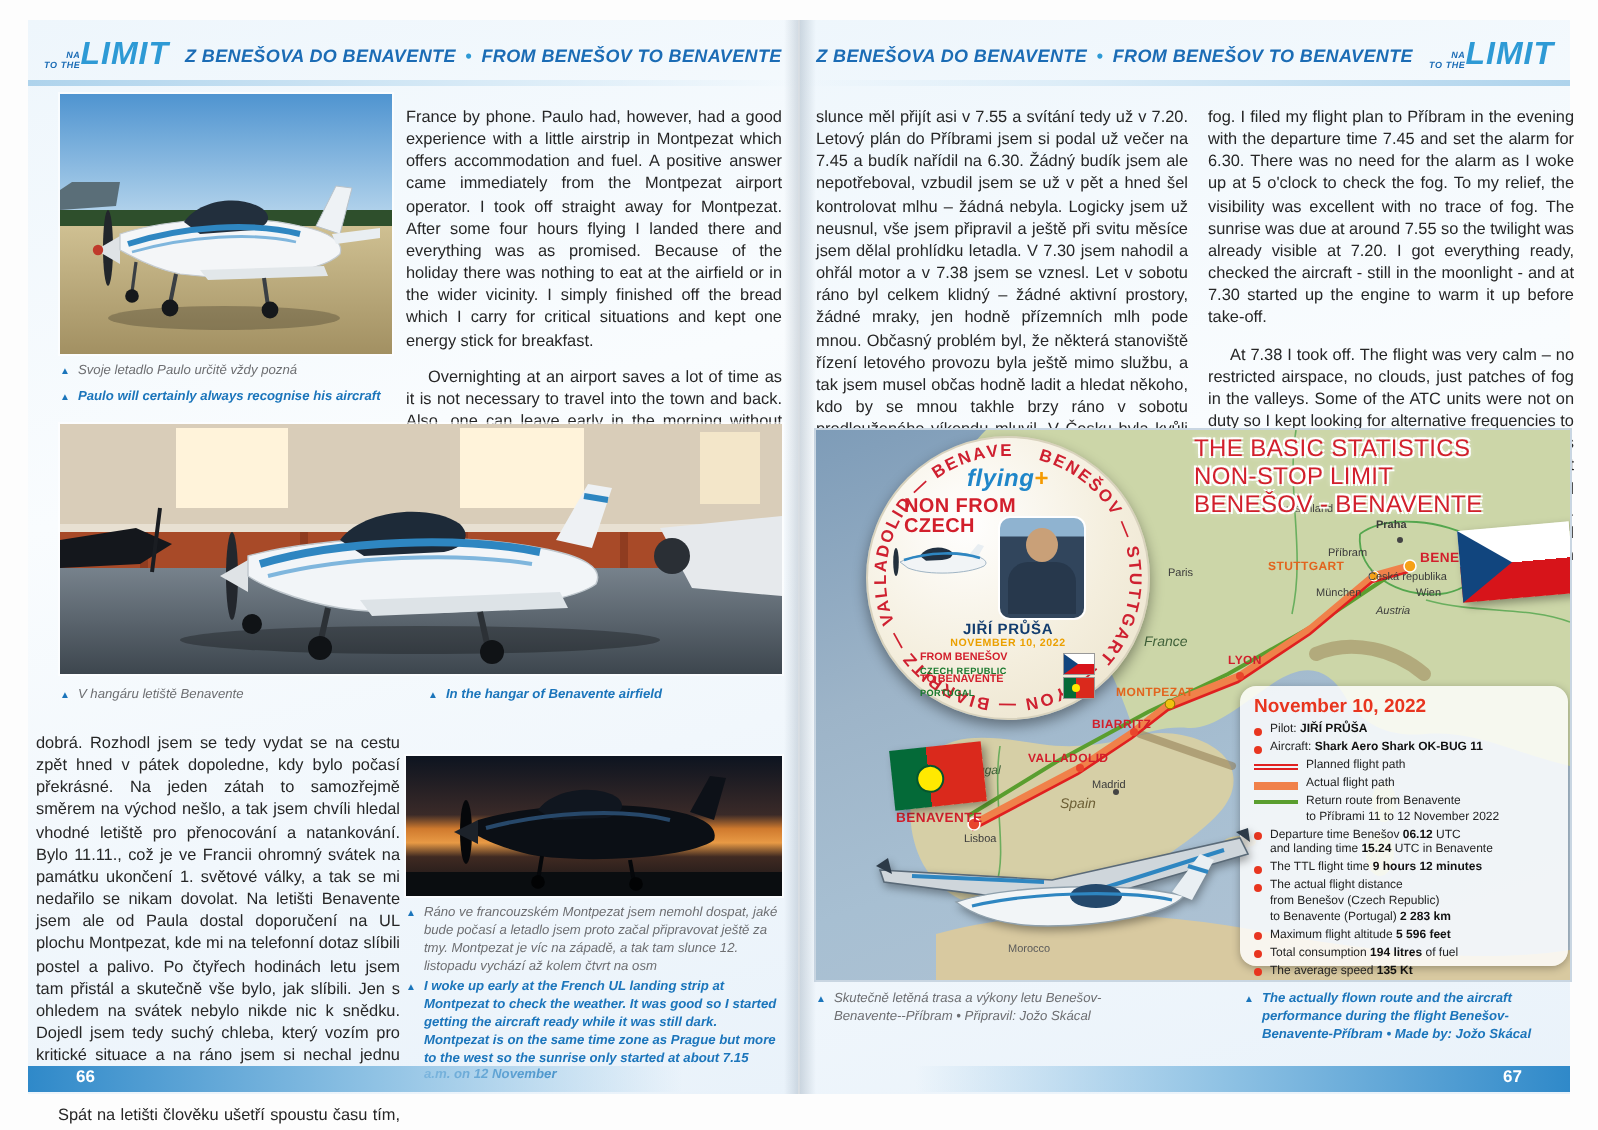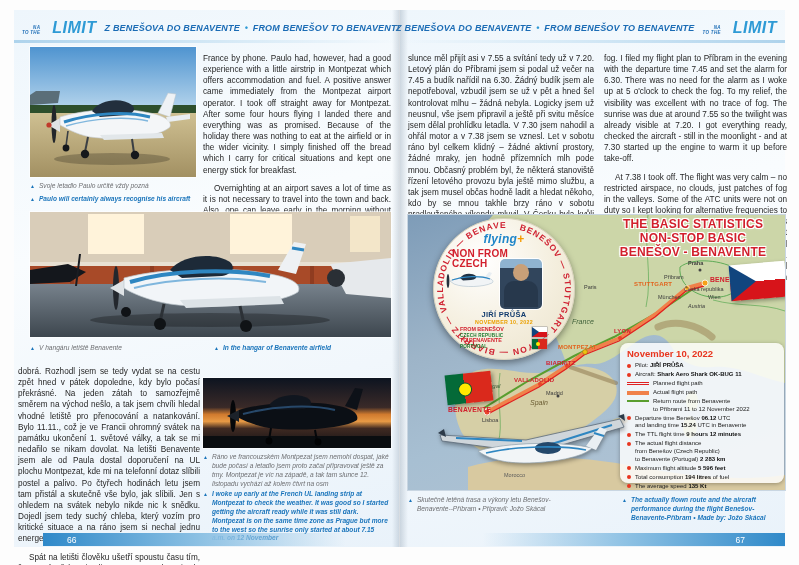--- a/index.html
+++ b/index.html
@@ -6,21 +6,21 @@
   #canvas{position:relative;width:799px;height:565px;background:#fdfdfd;overflow:hidden;
           font-family:"Liberation Sans",sans-serif;color:#2b2b2b;}
   .page{position:absolute;top:10px;width:385px;height:537px;background:linear-gradient(165deg,#eef6fc 0%,#f9fcfe 40%,#e9f2fa 100%);}
   .page-left{left:14px;}
   .page-right{left:400px;}
   #gutter{position:absolute;top:10px;left:392px;width:16px;height:537px;
           background:linear-gradient(90deg,rgba(255,255,255,0),rgba(110,130,150,.28) 50%,rgba(255,255,255,0));}
   
   .hdr{position:absolute;top:8px;left:8px;right:8px;height:20px;display:flex;align-items:center;gap:8px;}
   .page-right .hdr{justify-content:flex-end;}
-  .logo{display:flex;align-items:flex-end;gap:12px;flex:none;justify-content:space-between;}
+  .logo{display:flex;align-items:flex-end;gap:0;flex:none;justify-content:space-between;}
   .logo-sm{display:flex;flex-direction:column;align-items:flex-end;line-height:1;color:#1b6cb5;font-weight:700;font-style:italic;}
   .logo-sm span{font-size:4.5px;letter-spacing:.3px;}
   .logo-main{font-size:16px;font-weight:700;font-style:italic;color:#2e9ad5;line-height:.9;letter-spacing:.5px;}
   .hdr-title{font-size:9px;font-weight:700;font-style:italic;color:#1b6cb5;letter-spacing:.2px;white-space:nowrap;}
   .hdr-title .sep{color:#2e9ad5;padding:0 2px;}
   .hdr-rule{position:absolute;top:30px;left:0;right:0;height:3px;}
   .page-left .hdr-rule{background:linear-gradient(90deg,#aed3ec,#d9ebf7 60%,rgba(255,255,255,0));}
   .page-right .hdr-rule{background:linear-gradient(270deg,#aed3ec,#d9ebf7 60%,rgba(255,255,255,0));}
   
   .col{position:absolute;font-size:8.2px;line-height:1.36;text-align:justify;color:#262626;}
@@ -29,35 +29,35 @@
   .endsq{color:#1b75bb;font-size:7px;}
   
   .cap{position:absolute;display:flex;gap:4px;font-size:6.6px;line-height:1.35;font-style:italic;align-items:flex-start;}
   .cap .mark{font-size:5px;color:#1b75bb;margin-top:1px;font-style:normal;flex:none;}
   .cap.cz{color:#6d6e71;}
   .cap.en{color:#1b75bb;font-weight:700;}
   
   .photo{position:absolute;overflow:hidden;box-shadow:0 0 0 1px rgba(255,255,255,.6);}
   .photo svg{display:block;}
   
-  .pagebar{position:absolute;top:523px;left:0;right:0;height:13px;color:#fff;font-size:8.5px;font-weight:400;display:flex;align-items:center;margin-left:29px;}
+  .pagebar{position:absolute;top:523px;left:0;right:0;height:13px;color:#fff;font-size:8.5px;font-weight:700;display:flex;align-items:flex-start;}
   .page-left .pagebar{background:linear-gradient(90deg,#2f89c9 0%,#8fc2e4 45%,rgba(255,255,255,0) 85%);padding-left:24px;}
-  .page-right .pagebar{background:linear-gradient(270deg,#2f89c9 0%,#8fc2e4 45%,rgba(255,255,255,0) 85%);justify-content:flex-end;padding-right:40px;}
+  .page-right .pagebar{background:linear-gradient(270deg,#2f89c9 0%,#8fc2e4 45%,rgba(255,255,255,0) 85%);justify-content:flex-end;padding-right:24px;}
   
   .map{position:absolute;left:8px;top:205px;width:377px;height:275px;overflow:hidden;
        background:linear-gradient(160deg,#7e9cb8 0%,#9db4c8 35%,#a7bfd2 60%,#b3c4d4 100%);box-shadow:0 0 0 1px #c9d6e2;}
   .map svg.base{position:absolute;left:0;top:0;}
   .mlbl{position:absolute;white-space:nowrap;line-height:1;}
   .l-plain{font-size:5.5px;color:#3b3b3b;}
   .l-country{font-size:7px;color:#40613a;font-style:italic;}
   .l-red{font-size:6px;color:#d21f2c;font-weight:700;letter-spacing:.2px;}
   .l-org{font-size:6px;color:#e2641e;font-weight:700;letter-spacing:.2px;}
   .l-big{font-size:6.8px;}
-  .map-title{position:absolute;left:205px;top:2px;width:160px;font-size:12px;font-weight:700;color:#d21f2c;line-height:1.18;letter-spacing:.2px;
-             text-shadow:1px 1px 0 #fff,-1px -1px 0 #fff,1px -1px 0 #fff,-1px 1px 0 #fff,0 0 3px #fff;text-align:center;}
+  .map-title{position:absolute;left:189px;top:2px;width:160px;font-size:12px;font-weight:400;color:#d21f2c;line-height:1.18;letter-spacing:.2px;
+             text-shadow:1px 1px 0 #fff,-1px -1px 0 #fff,1px -1px 0 #fff,-1px 1px 0 #fff,0 0 3px #fff;}
   
   .flag-cz{position:absolute;left:322px;top:48px;width:56px;height:36px;transform:rotate(-5deg);
            background:linear-gradient(180deg,#fff 50%,#d7141a 50%);box-shadow:2px 2px 4px rgba(0,0,0,.35);}
   .flag-cz:before{content:"";position:absolute;left:0;top:0;border-top:18px solid transparent;border-bottom:18px solid transparent;border-left:26px solid #11457e;}
   .flag-pt{position:absolute;left:38px;top:158px;width:46px;height:30px;transform:rotate(-6deg);
            background:linear-gradient(90deg,#046a38 40%,#da291c 40%);box-shadow:2px 2px 4px rgba(0,0,0,.35);}
   .flag-pt:after{content:"";position:absolute;left:12px;top:9px;width:12px;height:12px;border-radius:50%;background:#ffe900;border:1px solid #04562e;}
   .miniflag{width:15px;height:10px;position:relative;box-shadow:0 0 0 .5px #999;}
   .mf-cz{background:linear-gradient(180deg,#fff 50%,#d7141a 50%);}
   .mf-cz:before{content:"";position:absolute;left:0;top:0;border-top:5px solid transparent;border-bottom:5px solid transparent;border-left:7px solid #11457e;}
@@ -333,21 +333,21 @@
       <span class="mlbl l-red" style="left:106px;top:162px;">VALLADOLID</span>
       <span class="mlbl l-plain" style="left:138px;top:176px;">Madrid</span>
       <span class="mlbl l-country" style="left:122px;top:184px;color:#6b5d33;">Spain</span>
       <span class="mlbl l-country" style="left:70px;top:168px;font-size:6px;">Portugal</span>
       <span class="mlbl l-plain" style="left:74px;top:203px;">Lisboa</span>
       <span class="mlbl l-red l-big" style="left:40px;top:192px;">BENAVENTE</span>
       <span class="mlbl l-plain" style="left:96px;top:258px;color:#5a5a5a;">Morocco</span>
 
       <div class="map-title">
         <div>THE BASIC STATISTICS</div>
-        <div>NON-STOP BASIC</div>
+        <div>NON-STOP LIMIT</div>
         <div>BENEŠOV - BENAVENTE</div>
       </div>
 
       <div class="flag-cz"></div>
       <div class="flag-pt"></div>
 
       <div class="badge">
         <svg class="rim" width="140" height="140" viewBox="0 0 140 140">
           <defs>
               <path id="rimPath" d="M70,9 A61,61 0 1 1 69.9,9"></path>

